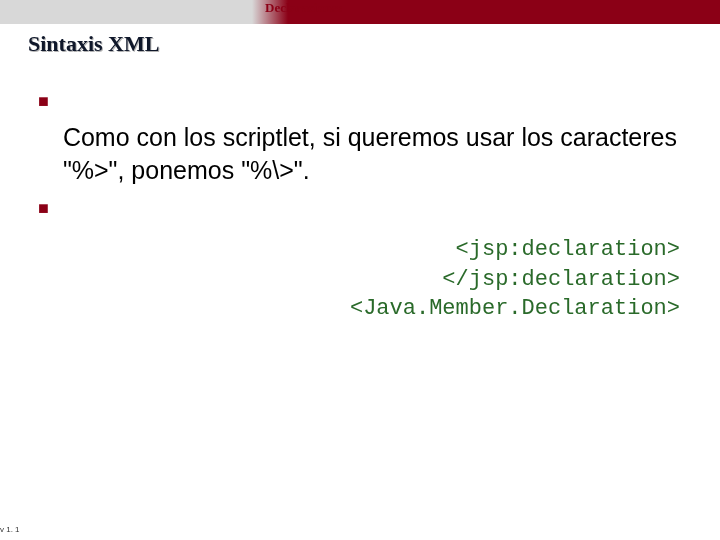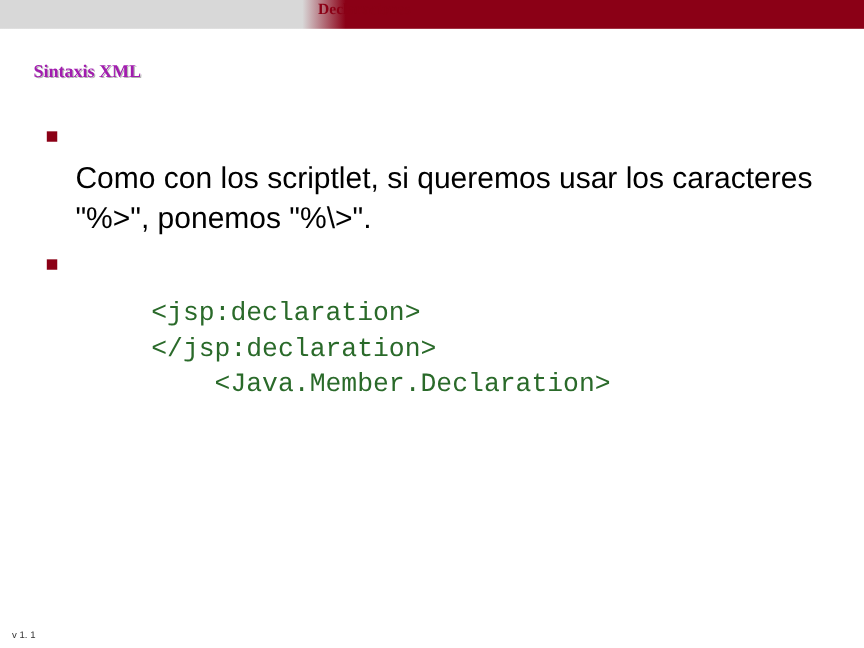--- a/index.html
+++ b/index.html
@@ -23,25 +23,25 @@
       align-items: flex-start;
       padding-left: 265px;
     }
     .header-text {
       color: #8b0016;
       font-size: 13px;
       font-weight: bold;
       font-family: Georgia, 'Times New Roman', serif;
     }
     .subtitle {
-      color: #a21caf;
-      font-size: 15px;
+      color: #0f172a;
+      font-size: 22px;
       font-weight: bold;
       font-family: Georgia, 'Times New Roman', serif;
-      margin-top: 28px;
+      margin-top: 7px;
       margin-left: 28px;
       text-shadow: 1px 1px 0 rgba(0,0,0,0.3);
     }
     .content {
       margin-top: 28px;
       margin-left: 38px;
       margin-right: 40px;
     }
     .bullet-item {
       display: flex;
@@ -65,25 +65,26 @@
     .code-block {
       margin-left: 88px;
       margin-top: 16px;
       font-family: 'Courier New', Courier, monospace;
       font-size: 22px;
       color: #2a6a2a;
       line-height: 1.35;
     }
     .code-line {
       white-space: pre;
+      text-align: right;
     }
     .version {
       position: absolute;
       bottom: 6px;
-      left: 10px;
+      left: 0;
       font-size: 8px;
       color: #333;
       font-family: Arial, Helvetica, sans-serif;
     }
   </style>
 </head>
 <body>
 
 <div class="header-bar">
   <span class="header-text">Declaraciones</span>

